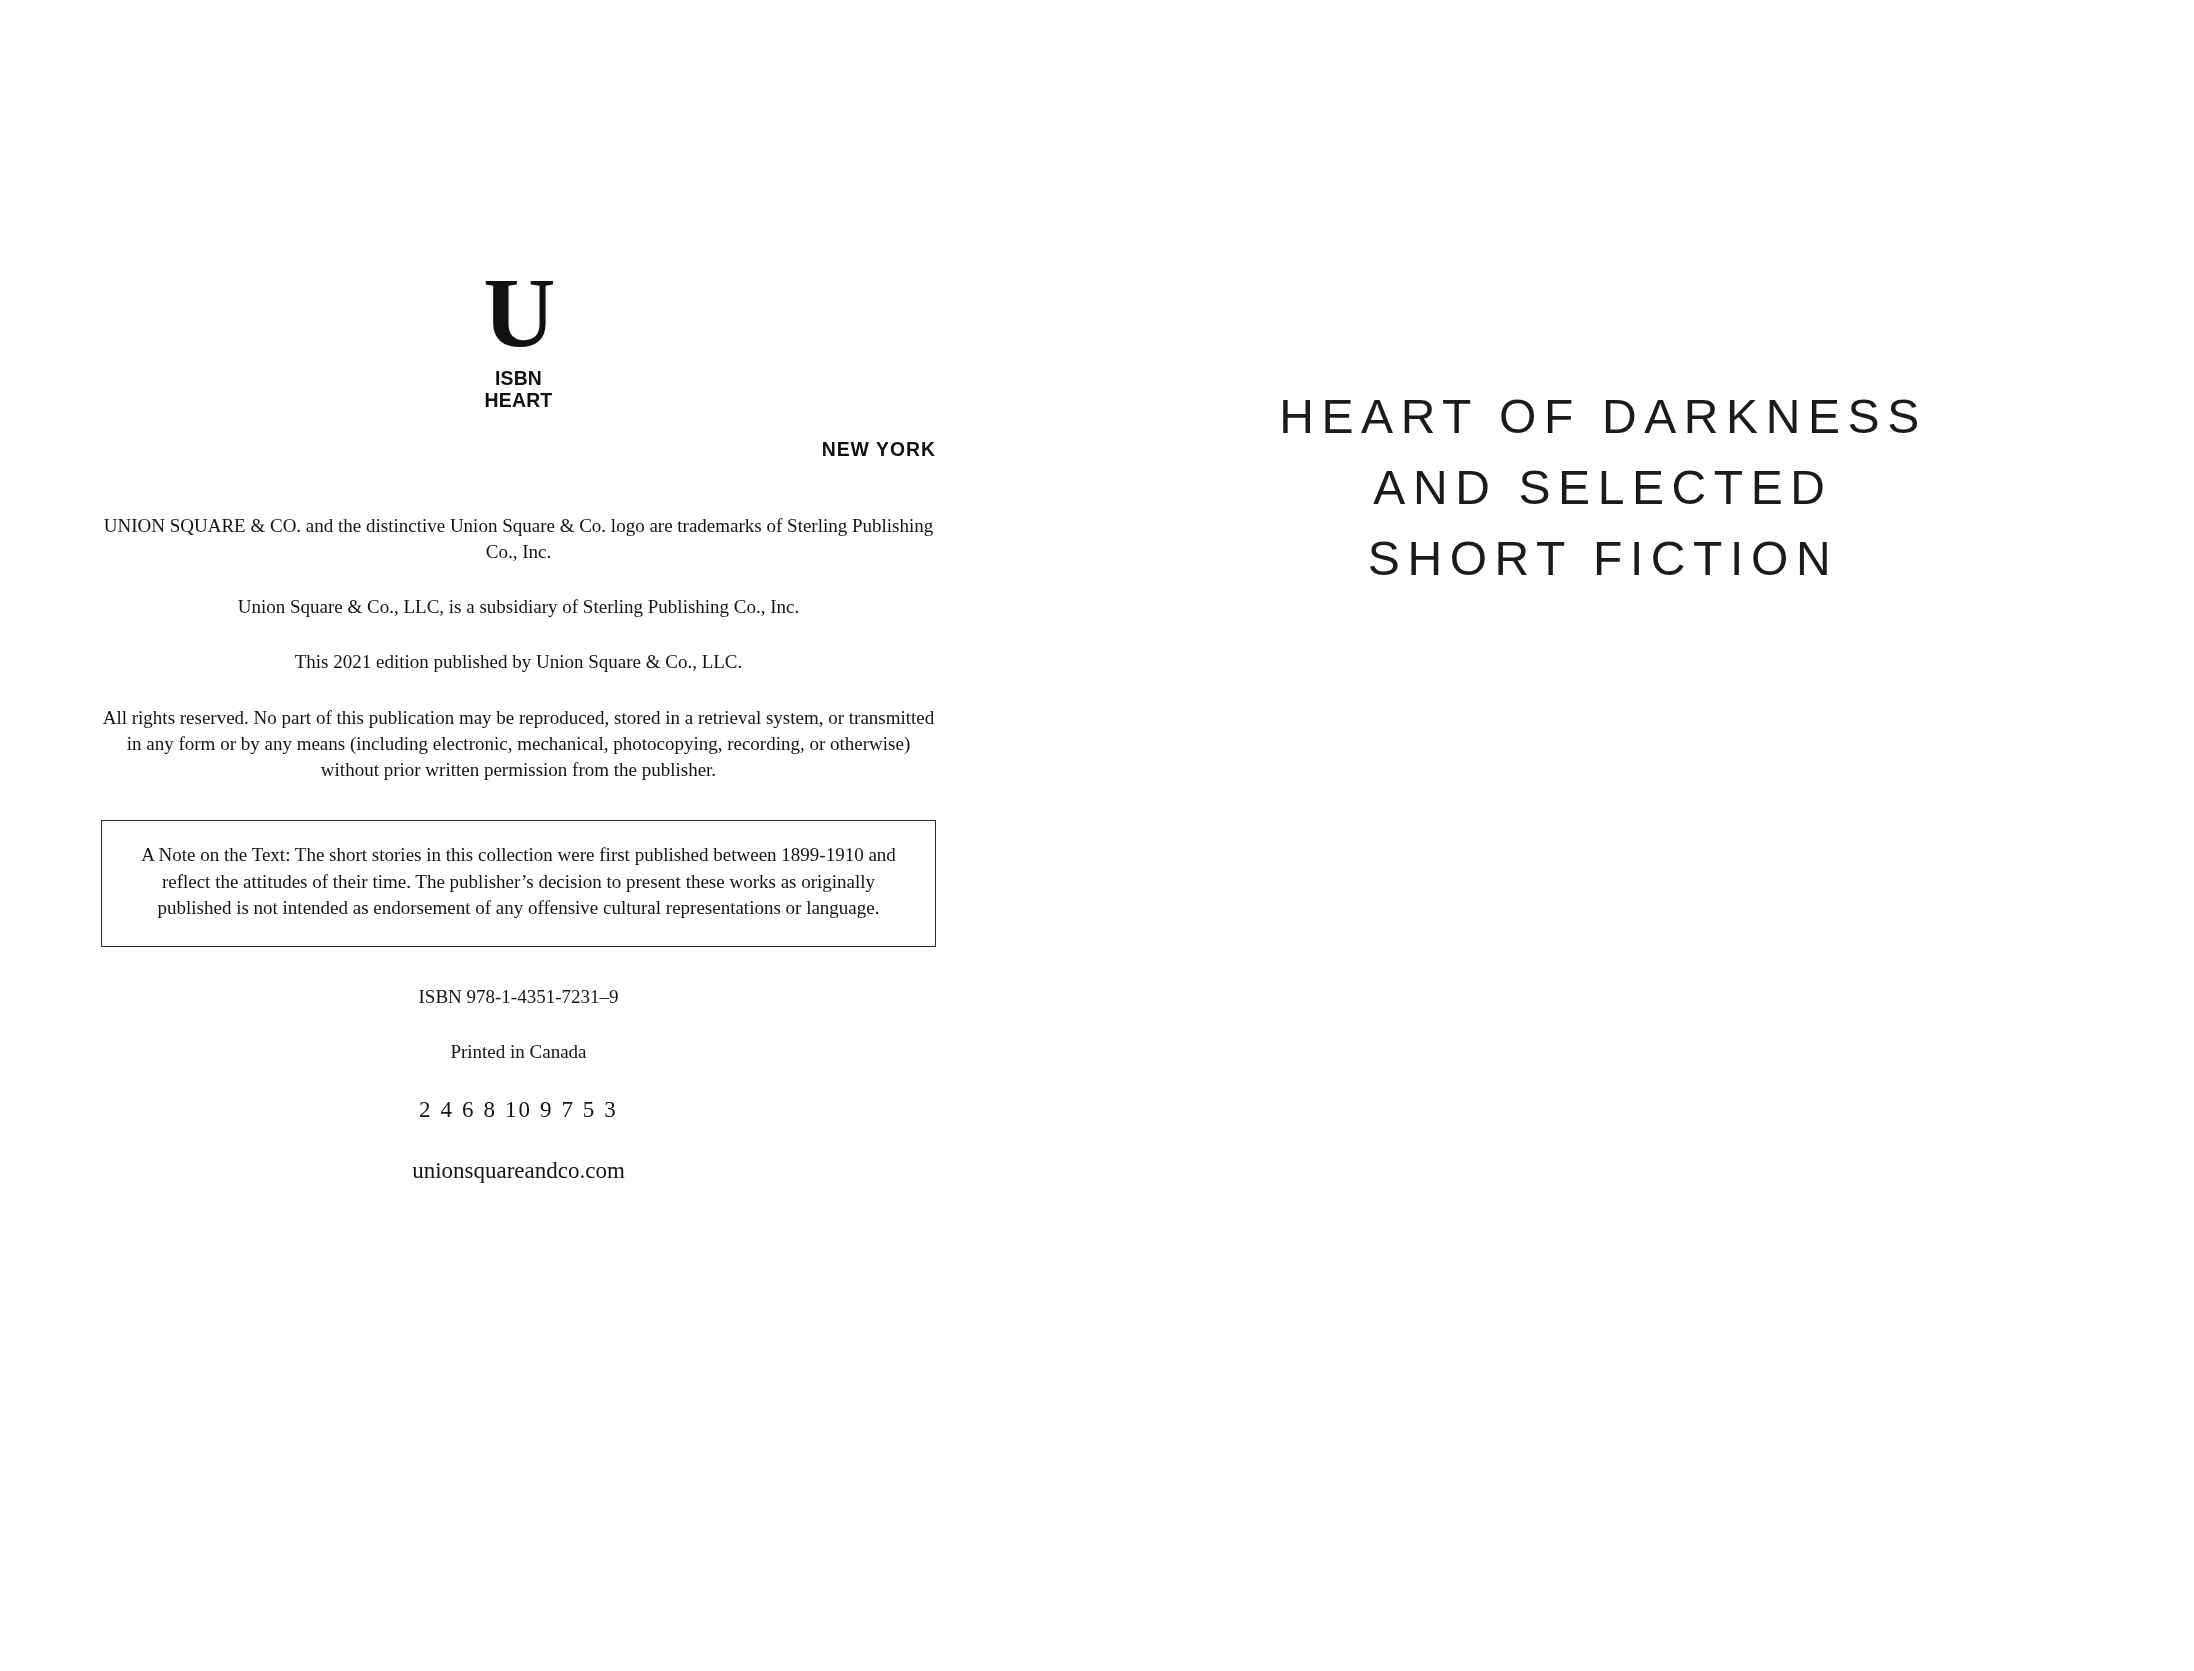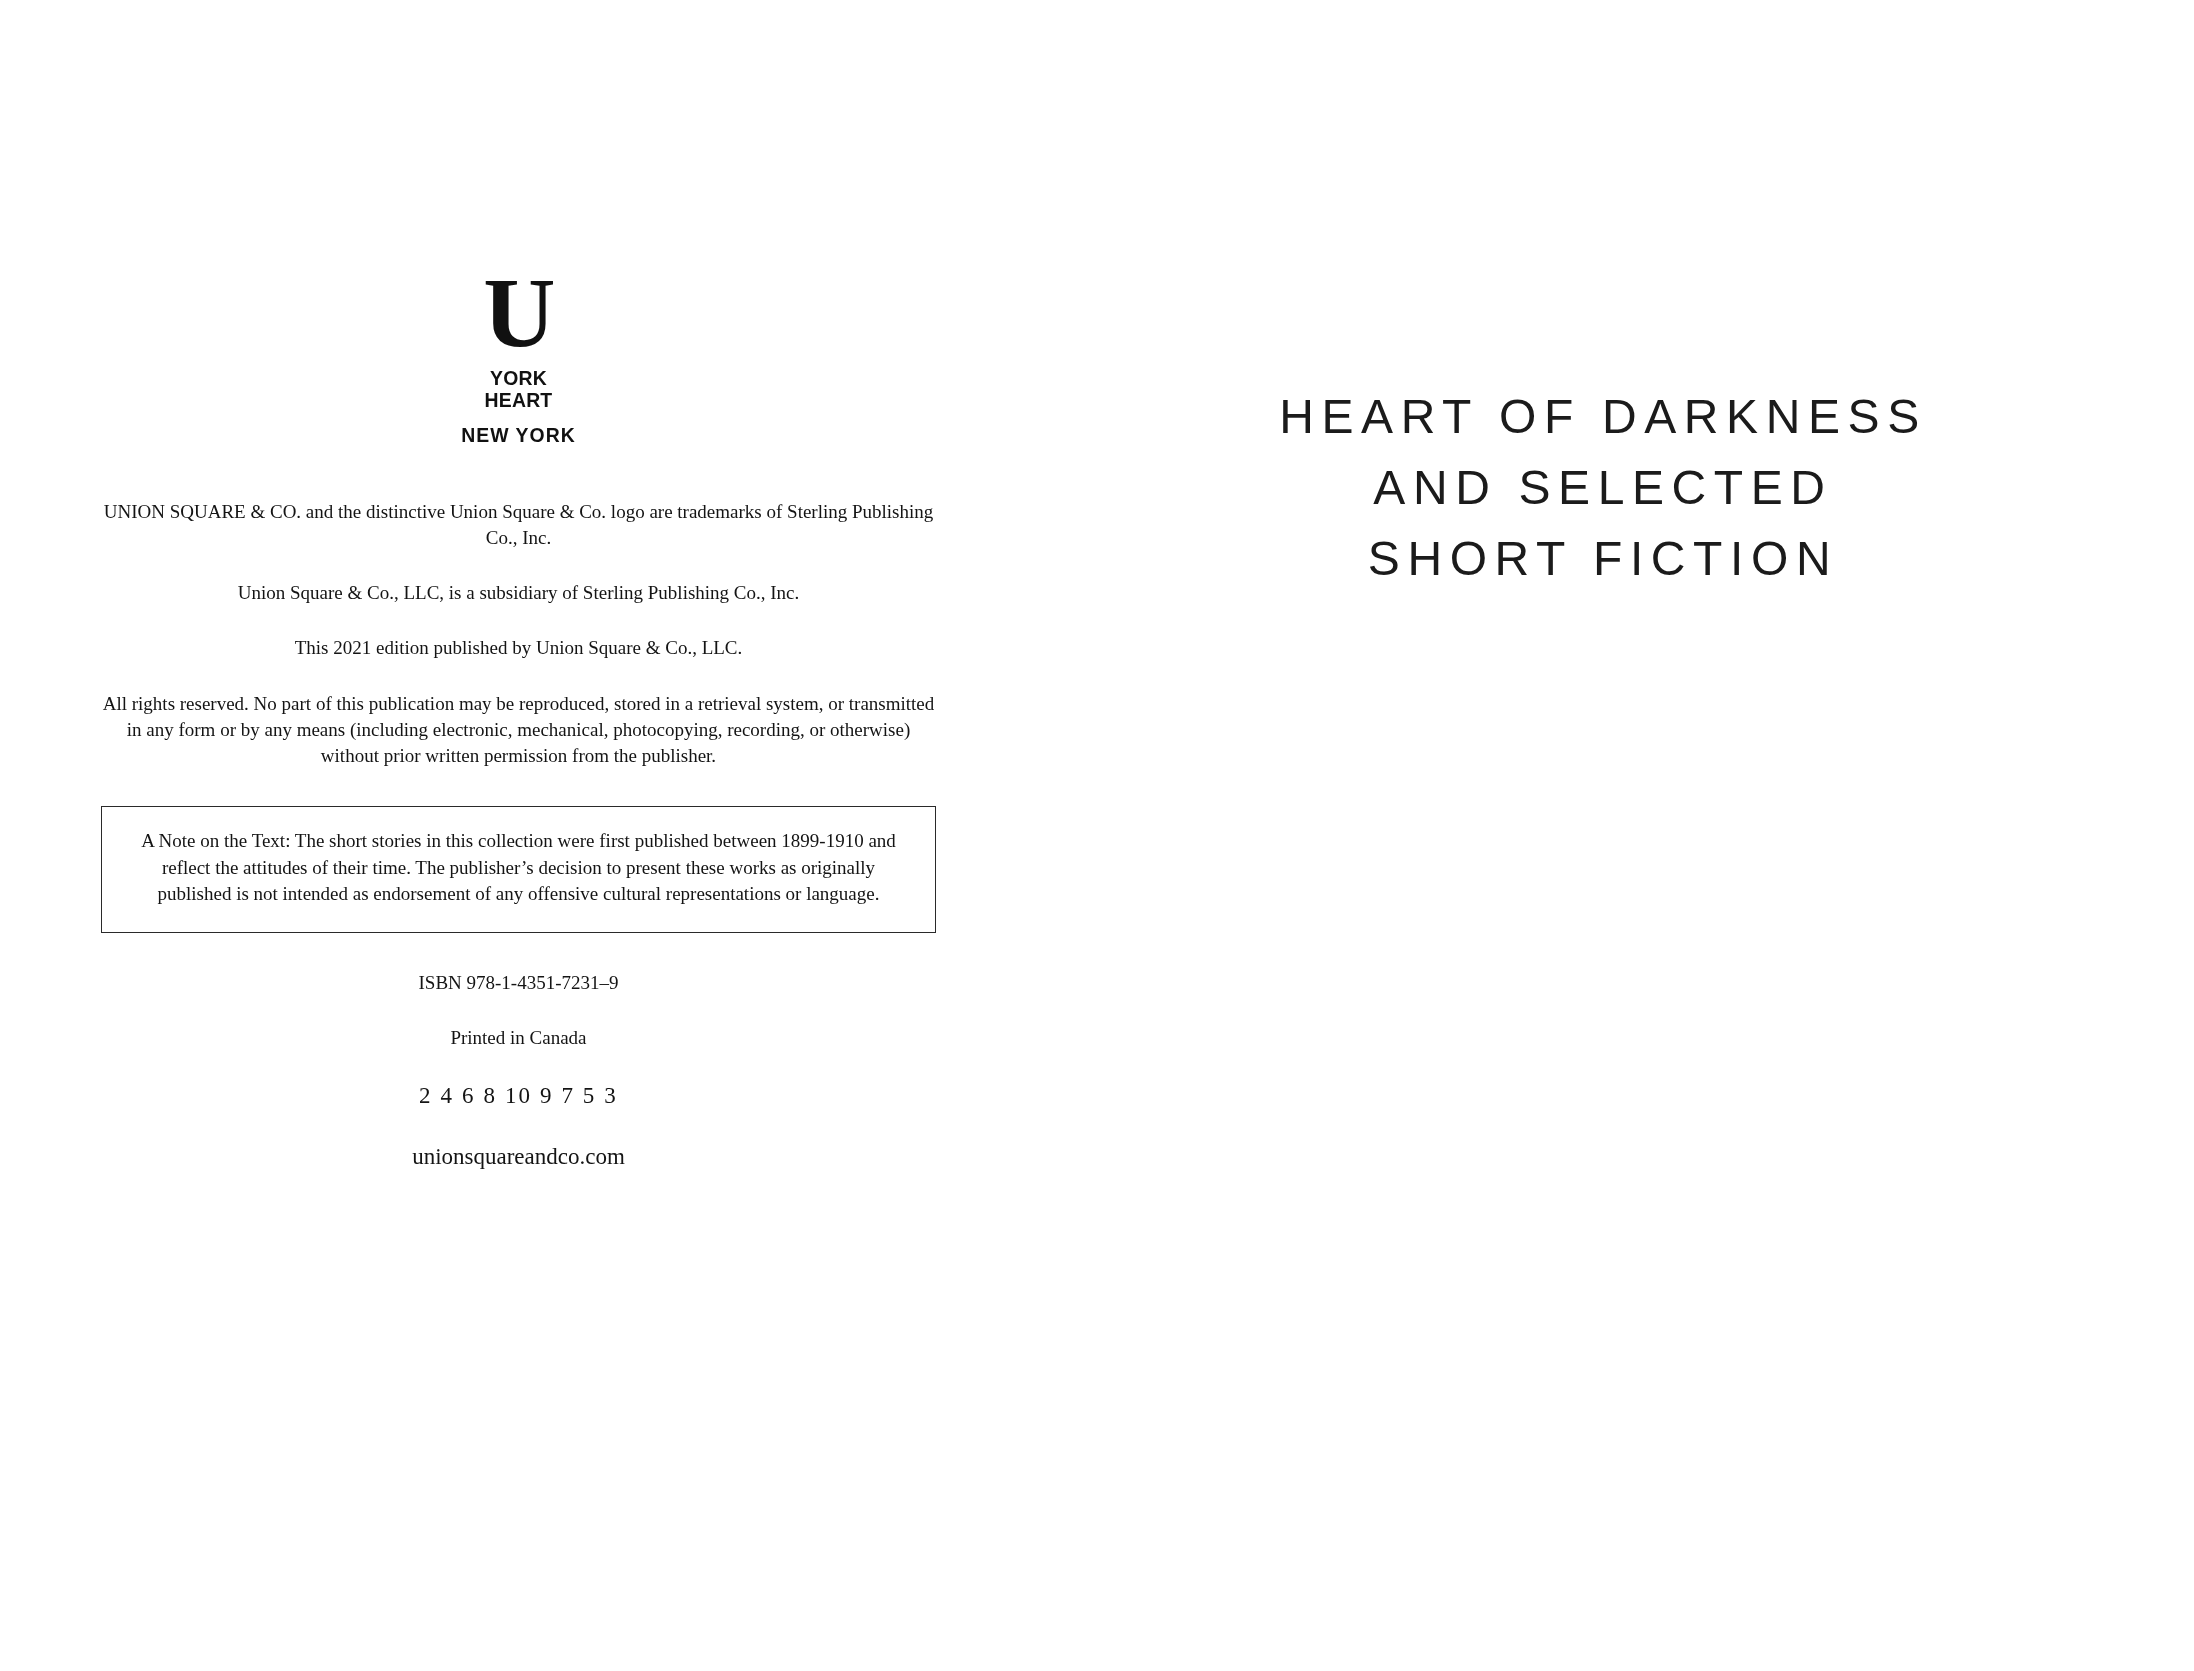--- a/index.html
+++ b/index.html
@@ -50,26 +50,27 @@
   .logo-words {
     margin-top: 11.8px;
     font-family: "Liberation Sans", sans-serif;
     font-size: 19.4px;
     font-weight: 700;
     line-height: 1.16;
     letter-spacing: 0.2px;
     color: #111;
   }
   .logo-city {
-    margin-top: 12px;
+    margin-top: 26px;
     font-family: "Liberation Sans", sans-serif;
     font-size: 19.4px;
     font-weight: 700;
     letter-spacing: 1px;
     color: #111;
+    text-align: right;
   }
 
   .para {
     font-size: 19px;
     line-height: 1.38;
     margin: 0 0 29px 0;
     color: #141414;
   }
   .para:last-child { margin-bottom: 0; }
 
@@ -109,21 +110,21 @@
 <body>
 
 <div class="spread">
 
   <div class="page">
     <div class="copyright-block">
 
       <div class="logo">
         <div class="logo-mark">U</div>
         <div class="logo-words">
-          <div>YORK</div>
+          <div>ISBN</div>
           <div>HEART</div>
         </div>
         <div class="logo-city">NEW YORK</div>
       </div>
 
       <p class="para">UNION SQUARE &amp; CO. and the distinctive Union Square &amp; Co. logo are trademarks of Sterling Publishing Co., Inc.</p>
       <p class="para">Union Square &amp; Co., LLC, is a subsidiary of Sterling Publishing Co., Inc.</p>
       <p class="para">This 2021 edition published by Union Square &amp; Co., LLC.</p>
       <p class="para">All rights reserved. No part of this publication may be reproduced, stored in a retrieval system, or transmitted in any form or by any means (including electronic, mechanical, photocopying, recording, or otherwise) without prior written permission from the publisher.</p>
 

